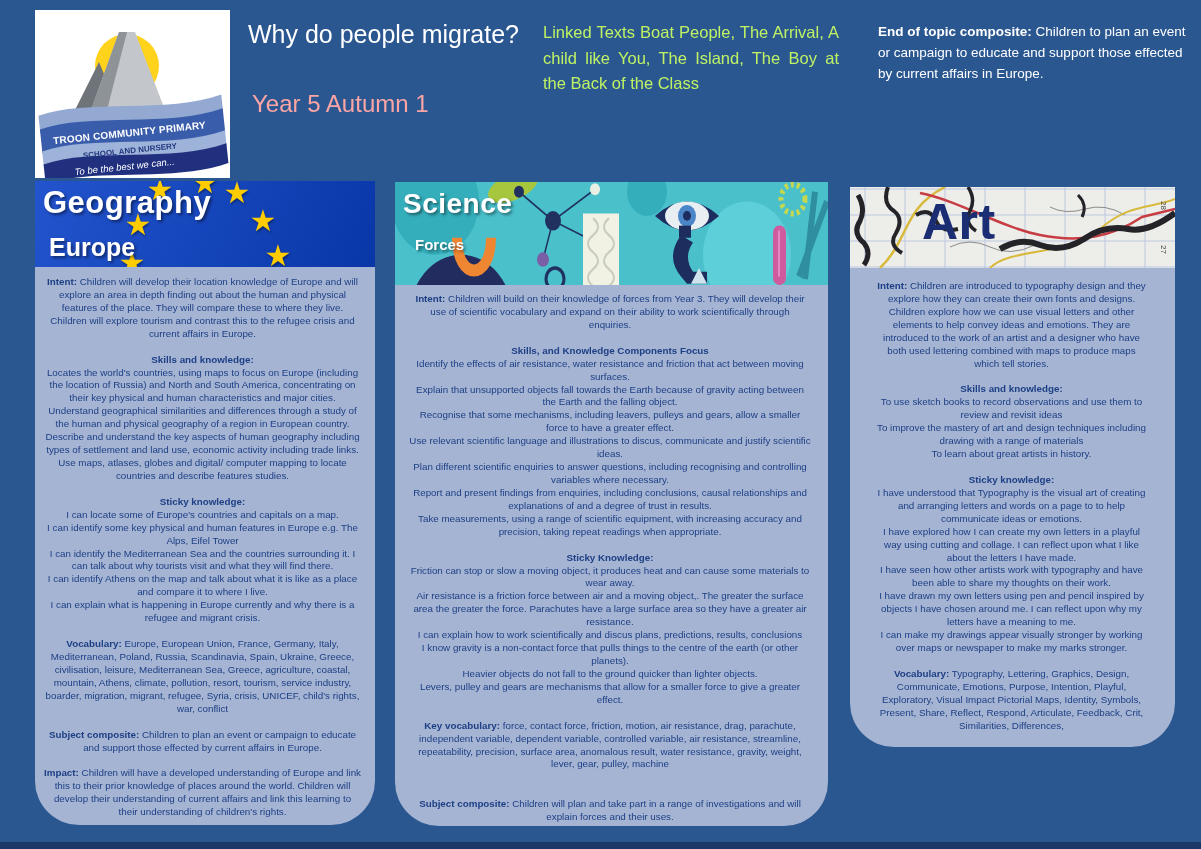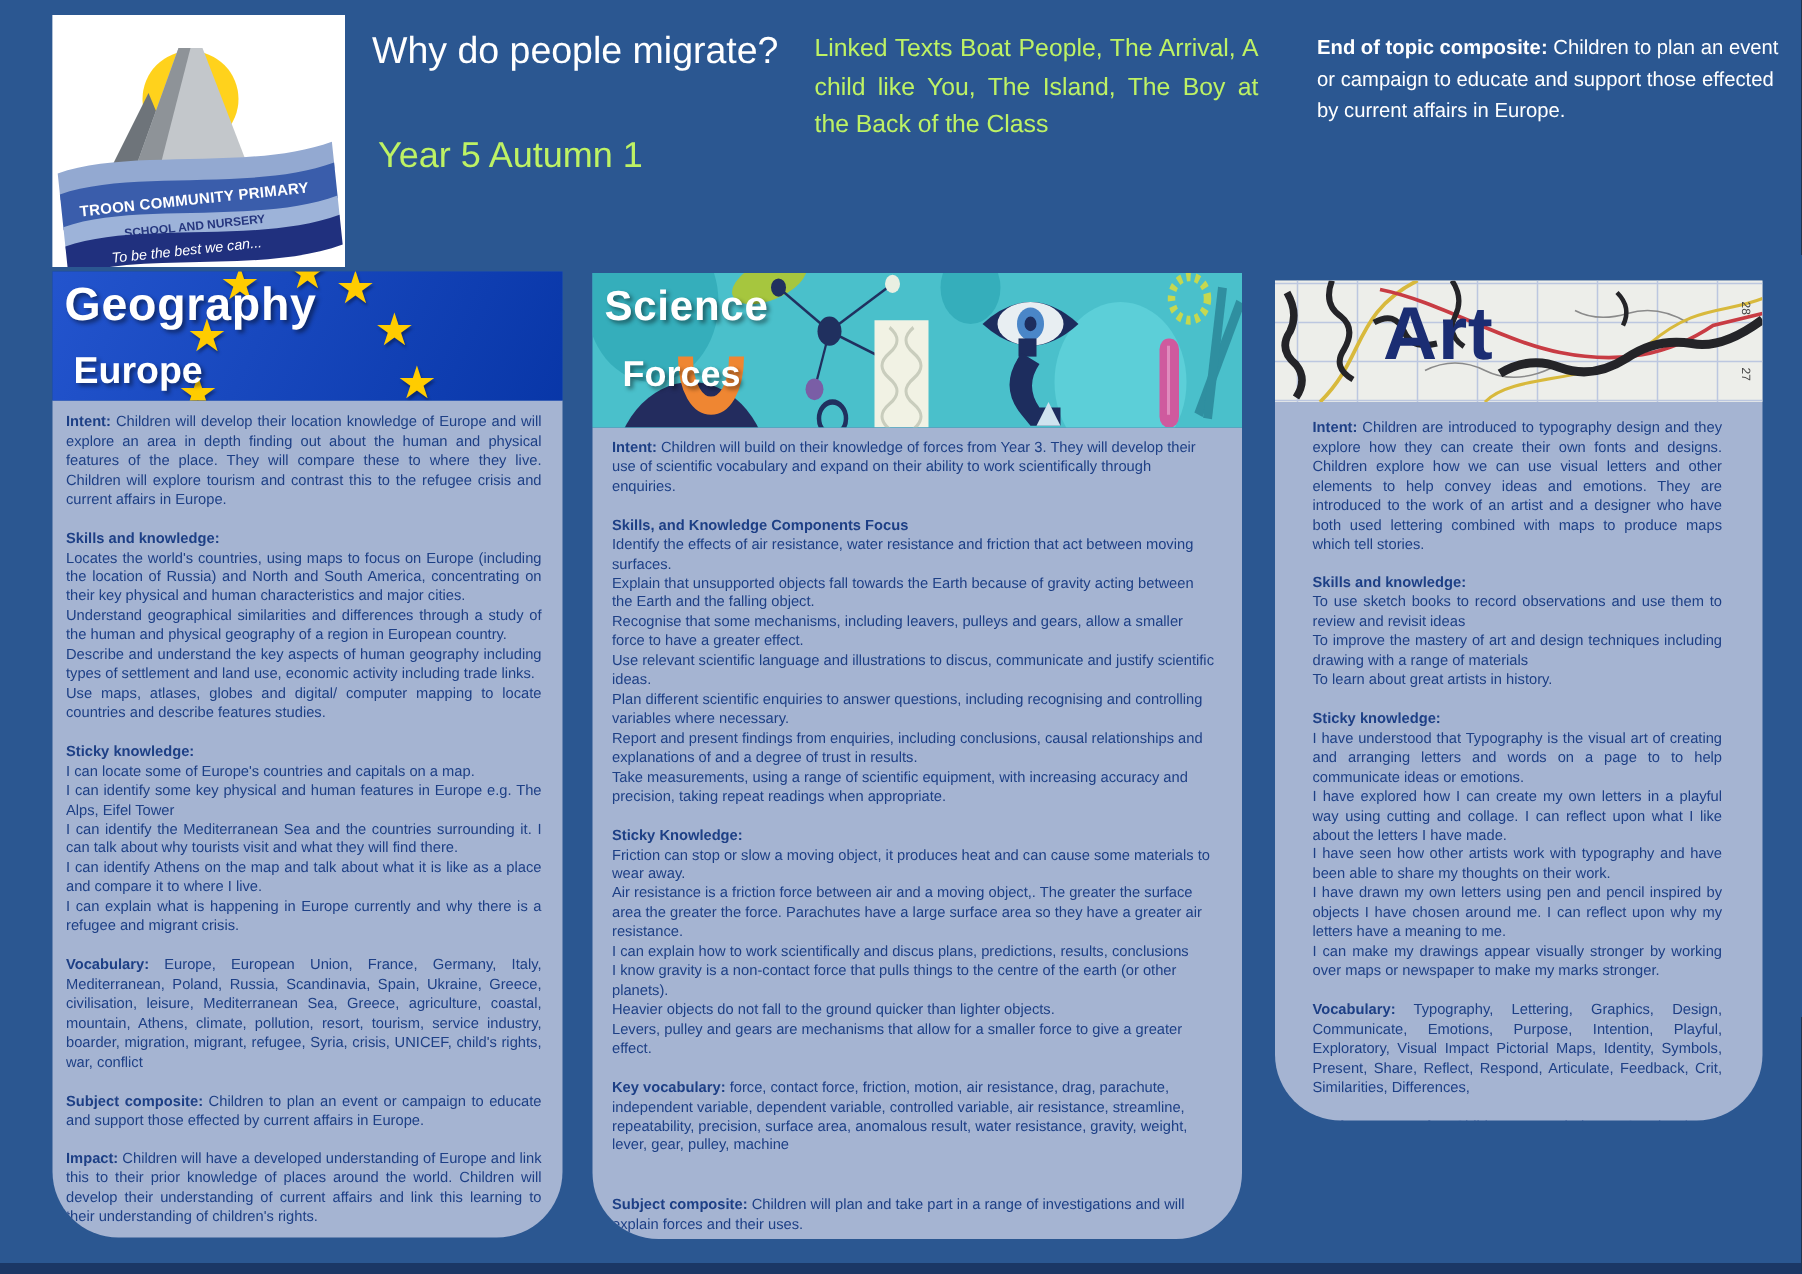--- a/index.html
+++ b/index.html
@@ -3,21 +3,21 @@
 <meta charset="utf-8">
 <style>
   html,body{margin:0;padding:0;background:#1b1b1b;}
   .page{position:relative;width:1201px;height:849px;background:var(--page_bg,#2b5791);
         font-family:"Liberation Sans",sans-serif;overflow:hidden;}
 
   
   .logo-box{position:absolute;left:35px;top:10px;width:195px;height:168px;background:#ffffff;}
   .logo-box svg{display:block;width:100%;height:100%;}
   .page-title{position:absolute;left:248px;top:20px;margin:0;color:#fff;font-size:25px;font-weight:400;}
-  .year-label{position:absolute;left:252px;top:90px;color:#bef264;font-size:24px;font-weight:400;}
+  .year-label{position:absolute;left:252px;top:90px;color:#fca5a5;font-size:24px;font-weight:400;}
   .linked-texts{position:absolute;left:543px;top:20px;width:296px;margin:0;color:#bef264;
                 font-size:16.5px;line-height:1.55;text-align:justify;}
   .end-comp{position:absolute;left:878px;top:22px;width:308px;margin:0;color:#fff;
             font-size:13.5px;line-height:1.55;}
   .end-comp b{font-weight:bold;}
 
   
   .card{position:absolute;display:flex;flex-direction:column;}
   #card-geography{left:35px;top:181px;width:340px;height:644px;}
   #card-science{left:395px;top:182px;width:433px;height:644px;}
@@ -28,29 +28,29 @@
   #card-art .card-header{height:81px;background:var(--map_bg,#edeeea);}
   .hdr-svg{position:absolute;inset:0;width:100%;height:100%;display:block;}
   .flag-shade{position:absolute;inset:0;background:linear-gradient(115deg,rgba(255,255,255,.10),rgba(0,0,0,.16));}
   .star{position:absolute;color:var(--eu_star,#ffcc00);font-size:30px;line-height:1;
         transform:translate(-50%,-50%);text-shadow:1px 2px 2px rgba(0,0,0,.35);}
   .hdr-title{position:absolute;left:8px;top:4px;margin:0;color:#fff;font-weight:bold;font-size:31px;
              text-shadow:2px 2px 3px rgba(0,0,0,.45);letter-spacing:.5px;}
   .hdr-sub{position:absolute;left:8px;top:46px;margin:6px;color:#fff;font-weight:bold;font-size:25px;
            text-shadow:2px 2px 3px rgba(0,0,0,.45);}
   #card-science .hdr-title{top:6px;font-size:28px;}
-  #card-science .hdr-sub{left:14px;top:48px;font-size:24px;}
+  #card-science .hdr-sub{left:14px;top:48px;font-size:15px;}
   #card-art .hdr-title{left:72px;top:6px;font-size:50px;color:var(--art_navy,#1b2d73);text-shadow:none;}
 
   .card-body{flex:1;background:var(--card_bg,#a5b4d2);color:var(--card_text,#1d3f85);
              font-size:9.8px;line-height:1.32;border-radius:0 0 44px 44px;overflow:hidden;}
   #card-geography .card-body{padding:9px 14px 0 9px;text-align:justify;}
   #card-science  .card-body{padding:8px 16px 0 13px;text-align:left;}
   #card-art      .card-body{padding:12px 27px 0 25px;text-align:justify;}
-  .section{margin:0 0 13px 0;}
+  .section{margin:0 0 13px 0;text-align:center;}
   .lbl{font-weight:bold;}
   #card-science .section-subject-composite{margin-top:27px;}
 
   .footer-strip{position:absolute;left:0;bottom:0;width:1201px;height:7px;background:var(--footer_bg,#1b3765);}
 </style>
 </head>
 <body>
 
 <div class="page">
 

